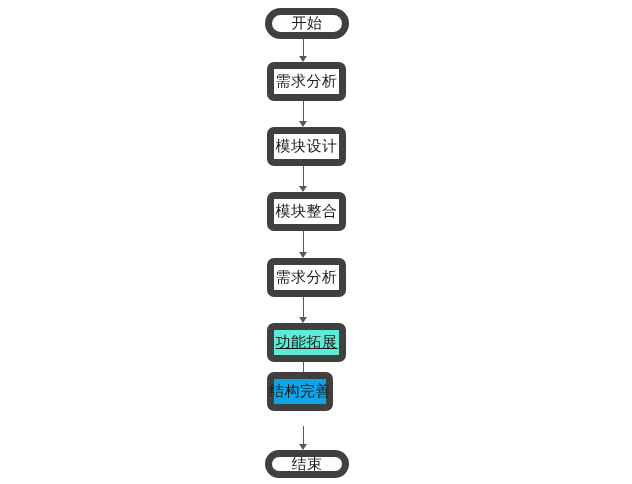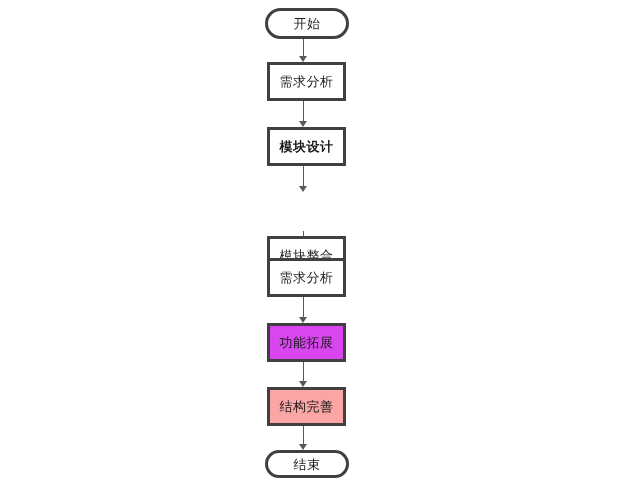--- a/index.html
+++ b/index.html
@@ -30,35 +30,35 @@
     height: 484px;
   }
 
   .node {
     position: absolute;
     box-sizing: border-box;
     display: flex;
     align-items: center;
     justify-content: center;
     background: #ffffff;
-    border: 3px solid #b91c1c;
+    border: 7px solid #b91c1c;
     color: #1a1a1a;
-    font-size: 13px;
+    font-size: 15px;
     letter-spacing: 0.5px;
     line-height: 1;
     white-space: nowrap;
     user-select: none;
   }
 
   .node.terminal {
     border-radius: 999px;
   }
 
   .node.process {
-    border-radius: 0;
+    border-radius: 7px;
     text-align: center;
   }
 
   
   .connector {
     position: absolute;
     width: 9px;
     pointer-events: none;
   }
   .connector .stem {
@@ -112,32 +112,32 @@
         <div class="head" style="top: 18px; border-top-color: rgb(89, 89, 89);"></div>
       </div>
     </div>
   <div class="node-col" id="node-layer">
       <div class="node terminal" style="left: 265px; top: 8px; width: 84px; height: 31px; border-color: rgb(64, 64, 64); background: rgb(255, 255, 255); color: rgb(26, 26, 26);">
         <span>开始</span>
       </div>
       <div class="node process" style="left: 267px; top: 62px; width: 79px; height: 39px; border-color: rgb(64, 64, 64); background: rgb(255, 255, 255); color: rgb(26, 26, 26);">
         <span>需求分析</span>
       </div>
-      <div class="node process" style="left: 267px; top: 127px; width: 79px; height: 39px; border-color: rgb(64, 64, 64); background: rgb(255, 255, 255); color: rgb(26, 26, 26); font-weight: bold;">
+      <div class="node process" style="left: 267px; top: 127px; width: 79px; height: 39px; border-color: rgb(64, 64, 64); background: rgb(255, 255, 255); color: rgb(26, 26, 26);">
         <span>模块设计</span>
       </div>
-      <div class="node process" style="left: 267px; top: 192px; width: 79px; height: 39px; border-color: rgb(64, 64, 64); background: rgb(255, 255, 255); color: rgb(26, 26, 26); margin-top: 44px;">
+      <div class="node process" style="left: 267px; top: 192px; width: 79px; height: 39px; border-color: rgb(64, 64, 64); background: rgb(255, 255, 255); color: rgb(26, 26, 26);">
         <span>模块整合</span>
       </div>
       <div class="node process" style="left: 267px; top: 258px; width: 79px; height: 39px; border-color: rgb(64, 64, 64); background: rgb(255, 255, 255); color: rgb(26, 26, 26);">
         <span>需求分析</span>
       </div>
-      <div class="node process" style="left: 267px; top: 323px; width: 79px; height: 39px; border-color: rgb(64, 64, 64); background: #d946ef; color: rgb(26, 26, 26);">
+      <div class="node process" style="left: 267px; top: 323px; width: 79px; height: 39px; border-color: rgb(64, 64, 64); background: #5eead4; color: rgb(26, 26, 26); text-decoration: underline;">
         <span>功能拓展</span>
       </div>
-      <div class="node process" style="left: 267px; top: 387px; width: 79px; height: 39px; border-color: rgb(64, 64, 64); background: #fca5a5; color: rgb(26, 26, 26);">
+      <div class="node process" style="left: 267px; top: 372px; width: 66px; height: 39px; border-color: rgb(64, 64, 64); background: #0ea5e9; color: rgb(26, 26, 26);">
         <span>结构完善</span>
       </div>
       <div class="node terminal" style="left: 265px; top: 450px; width: 84px; height: 28px; border-color: rgb(64, 64, 64); background: rgb(255, 255, 255); color: rgb(26, 26, 26); font-family: Liberation Serif, serif;">
         <span>结束</span>
       </div>
     </div>
 </div>
 
 </body></html>

